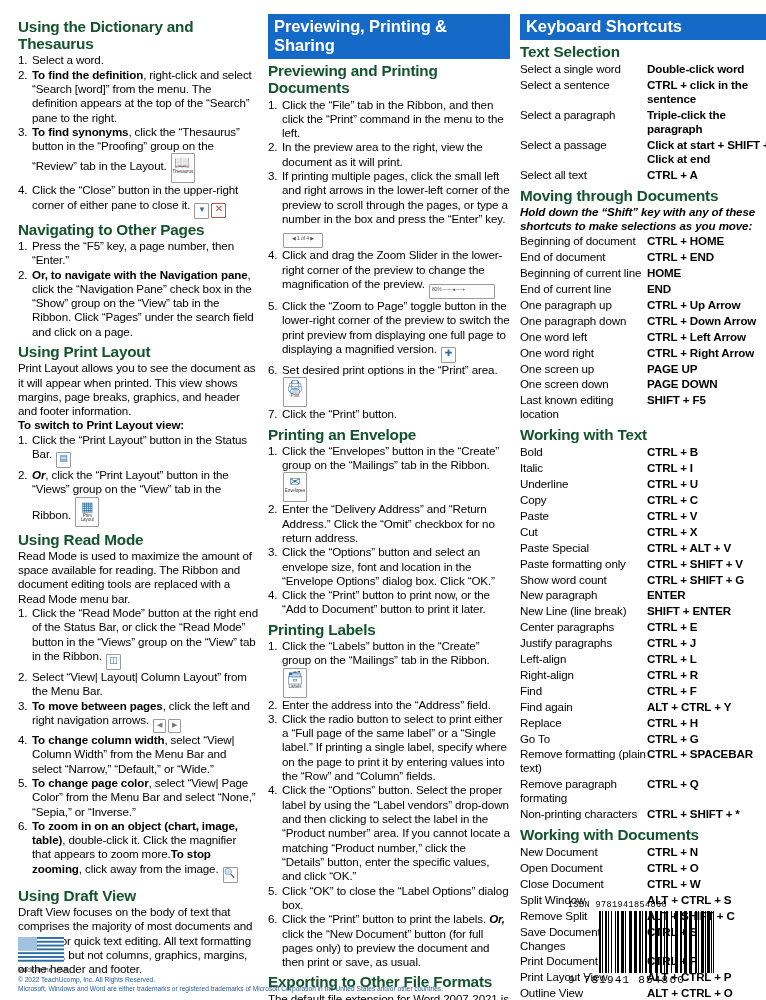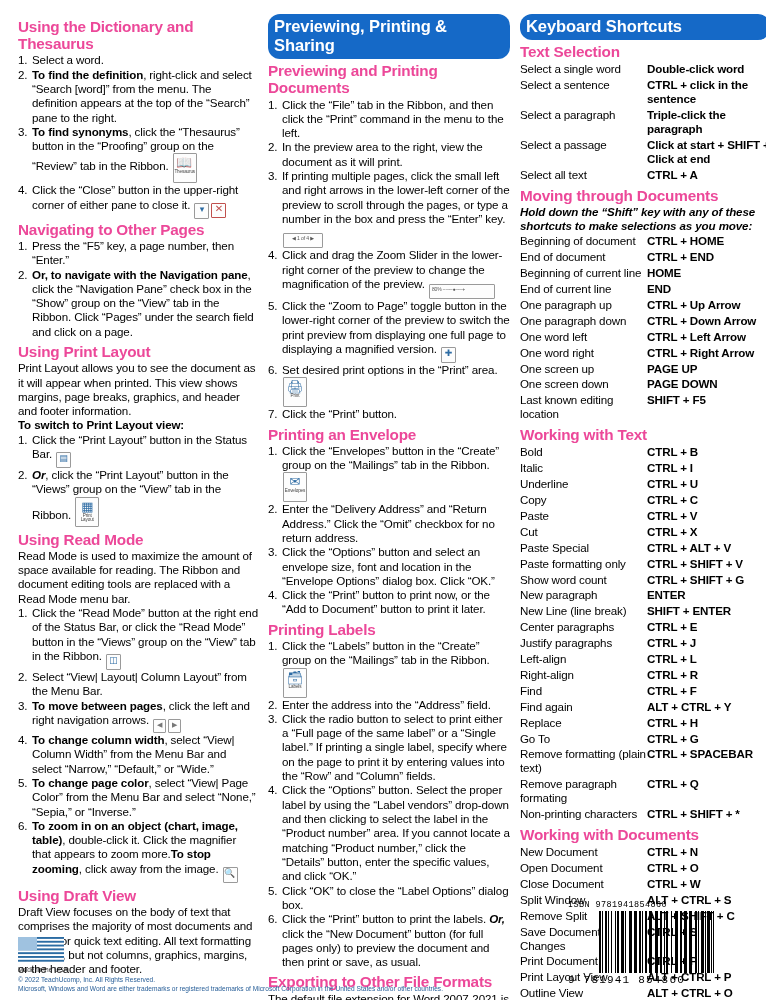--- a/index.html
+++ b/index.html
@@ -12,27 +12,26 @@
   .cols{display:flex;gap:10px;align-items:flex-start;}
   .col{width:240px;flex:0 0 240px;}
   .col.mid{width:242px;flex:0 0 242px;}
   .col.right{width:250px;flex:0 0 250px;}
 
   
   .banner{
     background:#1569c7;color:#fff;font-weight:bold;font-size:16.5px;
     line-height:1.16;padding:3px 6px 4px 6px;margin:5px 0 3px 0;
     letter-spacing:-0.1px;
-    border-radius:12px;
   }
   .banner.first{margin-top:0;}
 
   
   .h2{
-    color:#ec4899;font-weight:bold;font-size:15.3px;line-height:1.12;
+    color:#14532d;font-weight:bold;font-size:15.3px;line-height:1.12;
     margin:4px 0 1px 0;letter-spacing:-0.2px;
   }
   .h2.tight{margin-top:2px;}
 
   
   .p{font-size:11.6px;line-height:1.235;margin:0 0 0 0;letter-spacing:-0.12px;}
   .p.ital{font-style:italic;font-weight:bold;}
   ol.steps{margin:0;padding:0;list-style:none;counter-reset:st;}
   ol.steps>li{
     font-size:11.6px;line-height:1.235;position:relative;
@@ -86,21 +85,21 @@
 
 <div class="page">
   <div class="cols">
 
     <div class="col">
 
       <div class="h2">Using the Dictionary and Thesaurus</div>
       <ol class="steps">
         <li><span>Select a word.</span></li>
         <li><b>To find the definition</b><span>, right-click and select “Search [word]” from the  menu. The definition appears at the top of the “Search” pane to the right.</span></li>
-        <li><b>To find synonyms</b><span>, click the “Thesaurus” button in the “Proofing” group on the “Review” tab in the Ribbon.</span>
+        <li><b>To find synonyms</b><span>, click the “Thesaurus” button in the “Proofing” group on the “Review” tab in the Layout.</span>
           <span class="ico tall"><span class="g">📖</span><span class="lbl">Thesaurus</span></span></li>
         <li><span>Click the “Close” button in the upper-right corner of either pane to close it.</span>
           <span class="ico sq">▾</span><span class="ico xred">✕</span></li>
       </ol>
 
 
       <div class="h2 tight">Navigating to Other Pages</div>
       <ol class="steps">
         <li><span>Press the “F5” key, a page number, then “Enter.”</span></li>
         <li><b>Or, to navigate with the Navigation pane</b><span>, click the “Navigation Pane” check box in the “Show” group on the “View” tab in the Ribbon. Click “Pages” under the search field and click on a page.</span></li>

